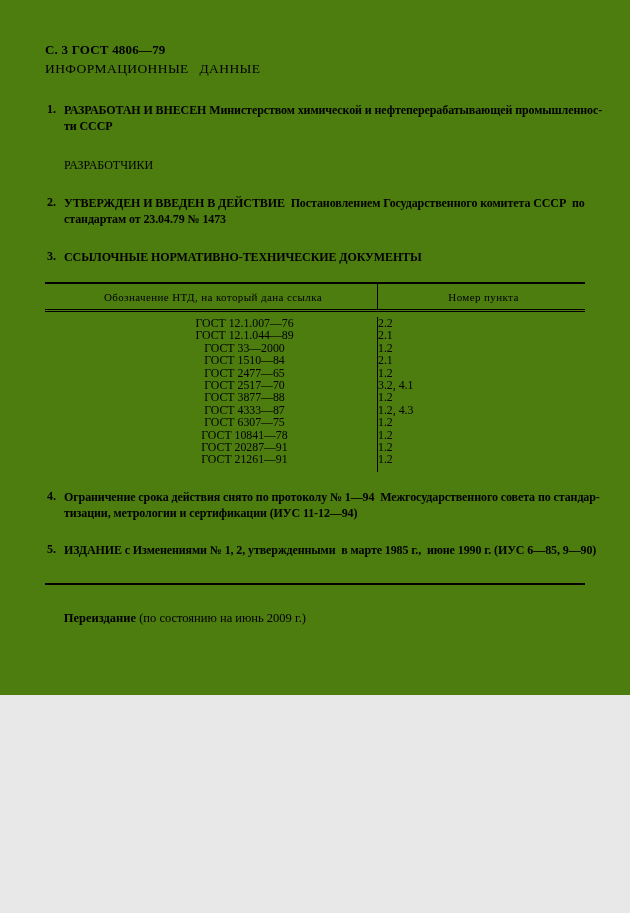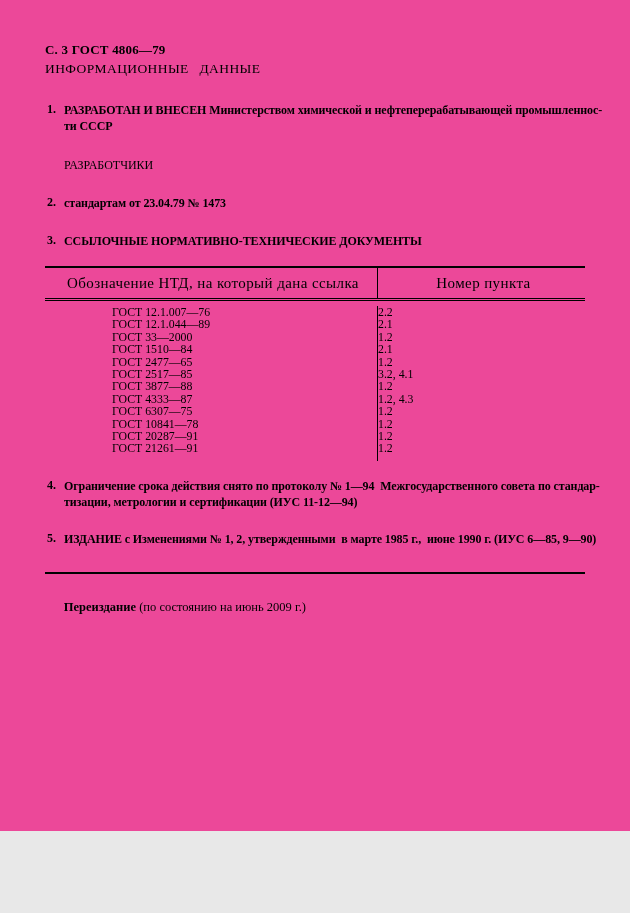--- a/index.html
+++ b/index.html
@@ -1,21 +1,21 @@
 <!DOCTYPE html>
 <html><head>
 <meta charset="utf-8">
 <style>
   * { margin:0; padding:0; box-sizing:border-box; }
   html,body { background:#e8e8e8; }
   .page {
     position:relative;
-    width:630px; height:831px;
+    width:630px; height:695px;
     margin:0 auto;
-    background:#ec4899;
+    background:#4d7c0f;
     font-family:"Liberation Serif", serif;
     color:#000;
     overflow:hidden;
   }
   .content { padding:42px 45px 0 45px; }
 
   .doc-header {
     font-weight:bold;
     font-size:13px;
     letter-spacing:0.2px;
@@ -50,26 +50,26 @@
     white-space:pre;
   }
 
   .ref-table { margin-top:17px; width:540px; }
   .t-head {
     display:flex;
     border-top:2px solid #000;
     border-bottom:3px double #000;
   }
   .t-head .th {
-    font-size:15px;
+    font-size:11px;
     letter-spacing:0.4px;
     text-align:center;
     padding:7px 0 6px 4px;
   }
-  .c1 { width:333px; flex:0 0 333px; border-right:1.5px solid #000; }
+  .c1 { width:333px; flex:0 0 333px; border-right:1.5px solid #000;text-align:center; }
   .c2 { flex:1; }
   .t-body { padding-top:5px; }
   .t-row { display:flex; }
   .t-row .td {
     font-size:11.8px;
     line-height:12.4px;
     white-space:pre;
   }
   .t-row .td.c1 { padding-left:67px; }
   .t-row .td.c2 { text-align:left; }
@@ -103,20 +103,21 @@
         <div class="line">ти СССР</div>
       </div>
     </div>
 
     <div class="subhead">РАЗРАБОТЧИКИ</div>
 
 
     <div class="item item-2">
       <span class="num">2.</span>
       <div class="body">
+        <div class="line">УТВЕРЖДЕН И ВВЕДЕН В ДЕЙСТВИЕ  Постановлением Государственного комитета СССР  по</div>
         <div class="line">стандартам от 23.04.79 № 1473</div>
       </div>
     </div>
 
     <div class="item item-3">
       <span class="num">3.</span>
       <div class="body">
         <div class="line">ССЫЛОЧНЫЕ НОРМАТИВНО-ТЕХНИЧЕСКИЕ ДОКУМЕНТЫ</div>
       </div>
     </div>
@@ -141,21 +142,21 @@
         </div>
           <div class="t-row">
           <div class="td c1">ГОСТ 1510—84</div>
           <div class="td c2">2.1</div>
         </div>
           <div class="t-row">
           <div class="td c1">ГОСТ 2477—65</div>
           <div class="td c2">1.2</div>
         </div>
           <div class="t-row">
-          <div class="td c1">ГОСТ 2517—85</div>
+          <div class="td c1">ГОСТ 2517—70</div>
           <div class="td c2">3.2, 4.1</div>
         </div>
           <div class="t-row">
           <div class="td c1">ГОСТ 3877—88</div>
           <div class="td c2">1.2</div>
         </div>
           <div class="t-row">
           <div class="td c1">ГОСТ 4333—87</div>
           <div class="td c2">1.2, 4.3</div>
         </div>

